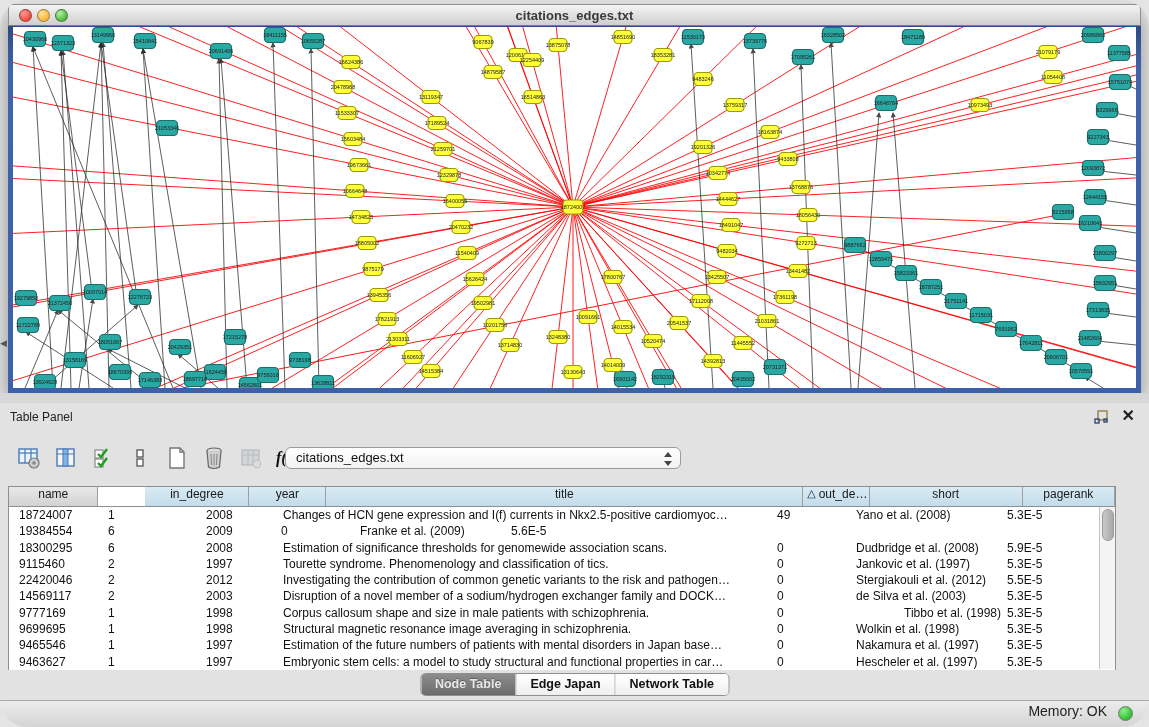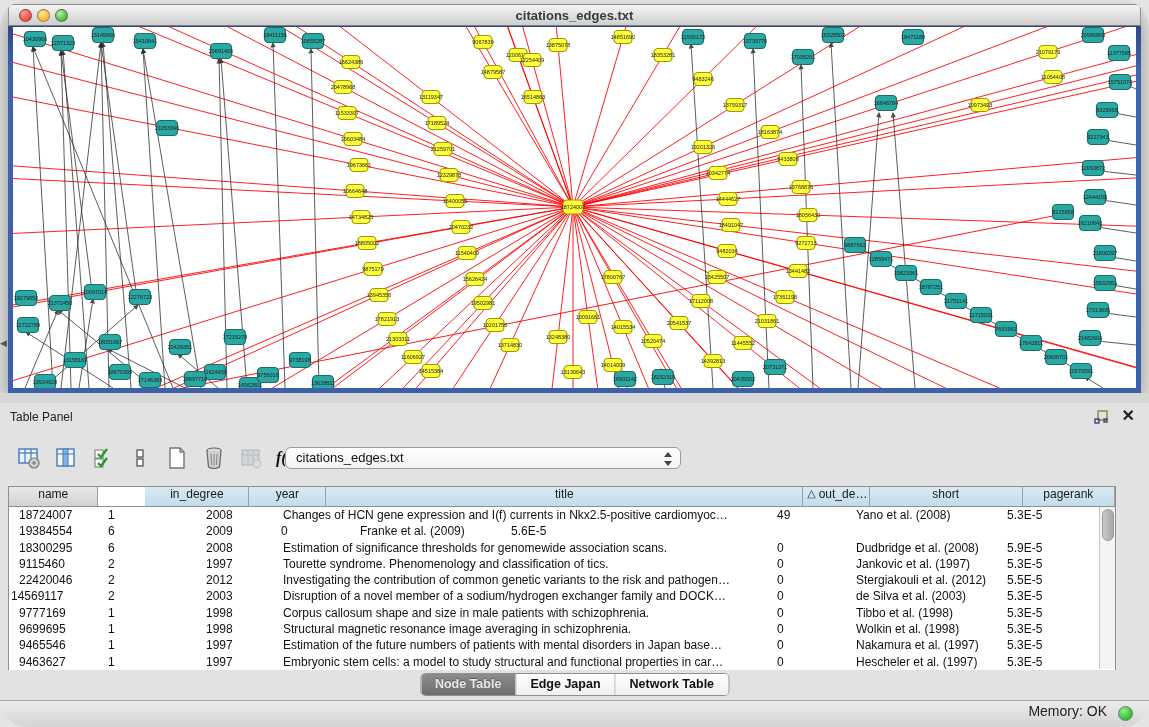--- a/index.html
+++ b/index.html
@@ -846,35 +846,35 @@
           <div class="tr">
             <div class="td" style="width: 93px; padding-left: 10px;">22420046</div>
             <div class="td" style="width: 95px; padding-left: 6px;">2</div>
             <div class="td" style="width: 80px; padding-left: 9px;">2012</div>
             <div class="td" style="width: 496px; padding-left: 6px;">Investigating the contribution of common genetic variants to the risk and pathogen…</div>
             <div class="td" style="width: 69px; padding-left: 4px;">0</div>
             <div class="td" style="width: 159px; padding-left: 14px;">Stergiakouli et al. (2012)</div>
             <div class="td" style="width: 96px; padding-left: 6px;">5.5E-5</div>
           </div>
           <div class="tr">
-            <div class="td" style="width: 93px; padding-left: 2px;">14569117</div>
+            <div class="td" style="width: 93px; padding-left: 10px;">14569117</div>
             <div class="td" style="width: 95px; padding-left: 6px;">2</div>
             <div class="td" style="width: 80px; padding-left: 9px;">2003</div>
             <div class="td" style="width: 496px; padding-left: 6px;">Disruption of a novel member of a sodium/hydrogen exchanger family and DOCK…</div>
             <div class="td" style="width: 69px; padding-left: 4px;">0</div>
             <div class="td" style="width: 159px; padding-left: 14px;">de Silva et al. (2003)</div>
             <div class="td" style="width: 96px; padding-left: 6px;">5.3E-5</div>
           </div>
           <div class="tr">
             <div class="td" style="width: 93px; padding-left: 10px;">9777169</div>
             <div class="td" style="width: 95px; padding-left: 6px;">1</div>
             <div class="td" style="width: 80px; padding-left: 9px;">1998</div>
             <div class="td" style="width: 496px; padding-left: 6px;">Corpus callosum shape and size in male patients with schizophrenia.</div>
             <div class="td" style="width: 69px; padding-left: 4px;">0</div>
-            <div class="td" style="width: 159px; padding-left: 14px;">Tibbo et al. (1998)</div>
+            <div class="td" style="width: 159px; padding-left: 14px; text-align: right;">Tibbo et al. (1998)</div>
             <div class="td" style="width: 96px; padding-left: 6px;">5.3E-5</div>
           </div>
           <div class="tr">
             <div class="td" style="width: 93px; padding-left: 10px;">9699695</div>
             <div class="td" style="width: 95px; padding-left: 6px;">1</div>
             <div class="td" style="width: 80px; padding-left: 9px;">1998</div>
             <div class="td" style="width: 496px; padding-left: 6px;">Structural magnetic resonance image averaging in schizophrenia.</div>
             <div class="td" style="width: 69px; padding-left: 4px;">0</div>
             <div class="td" style="width: 159px; padding-left: 14px;">Wolkin et al. (1998)</div>
             <div class="td" style="width: 96px; padding-left: 6px;">5.3E-5</div>

